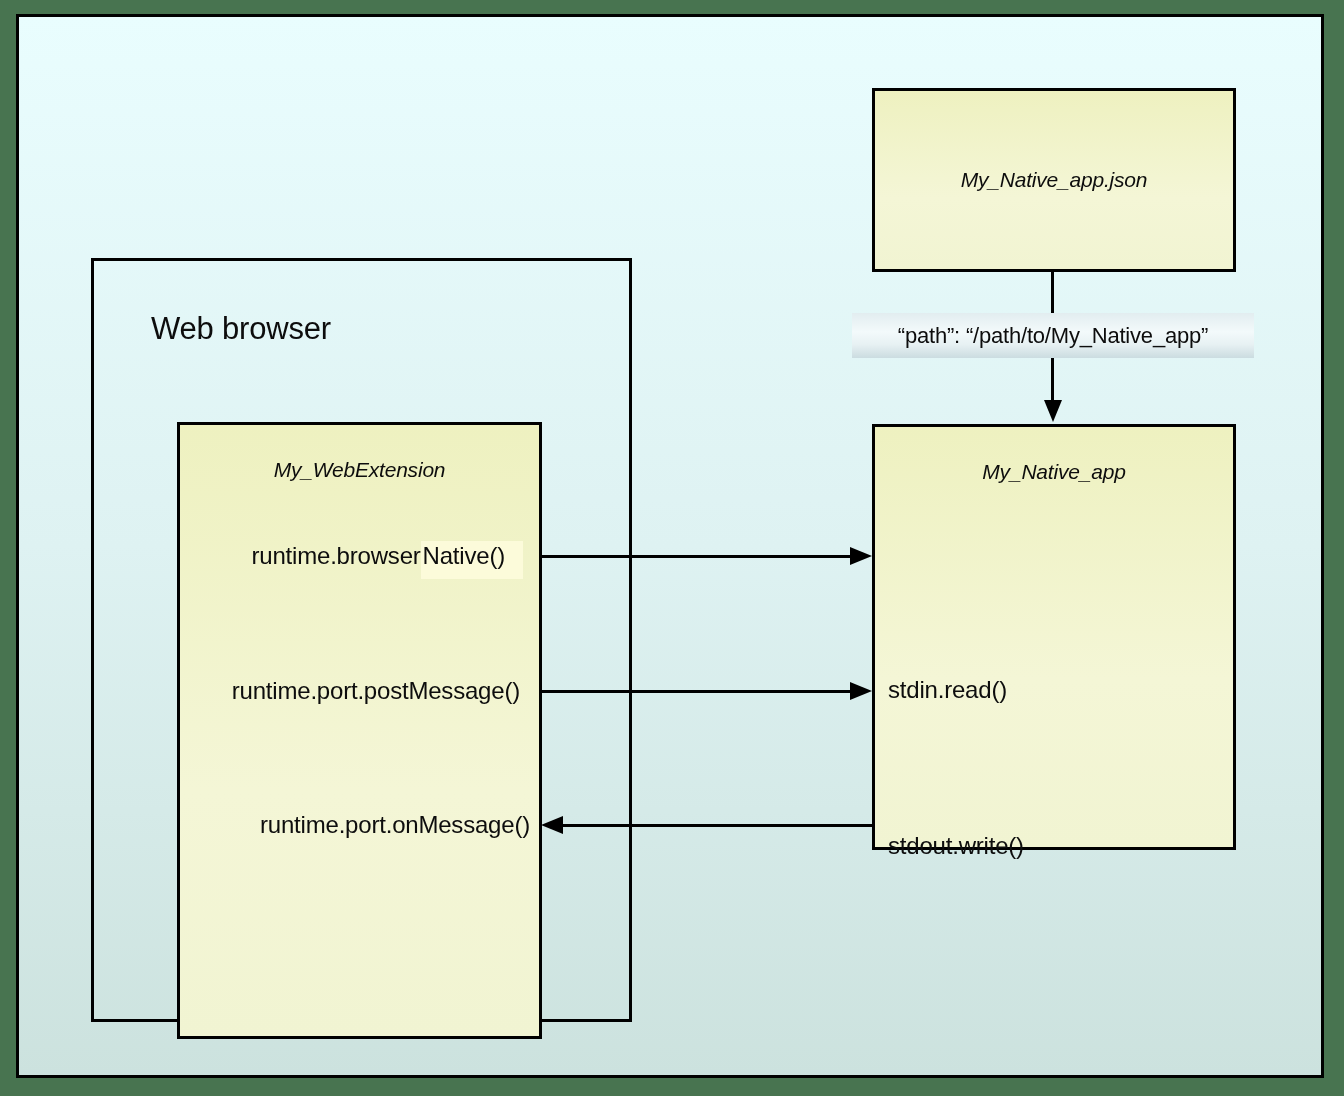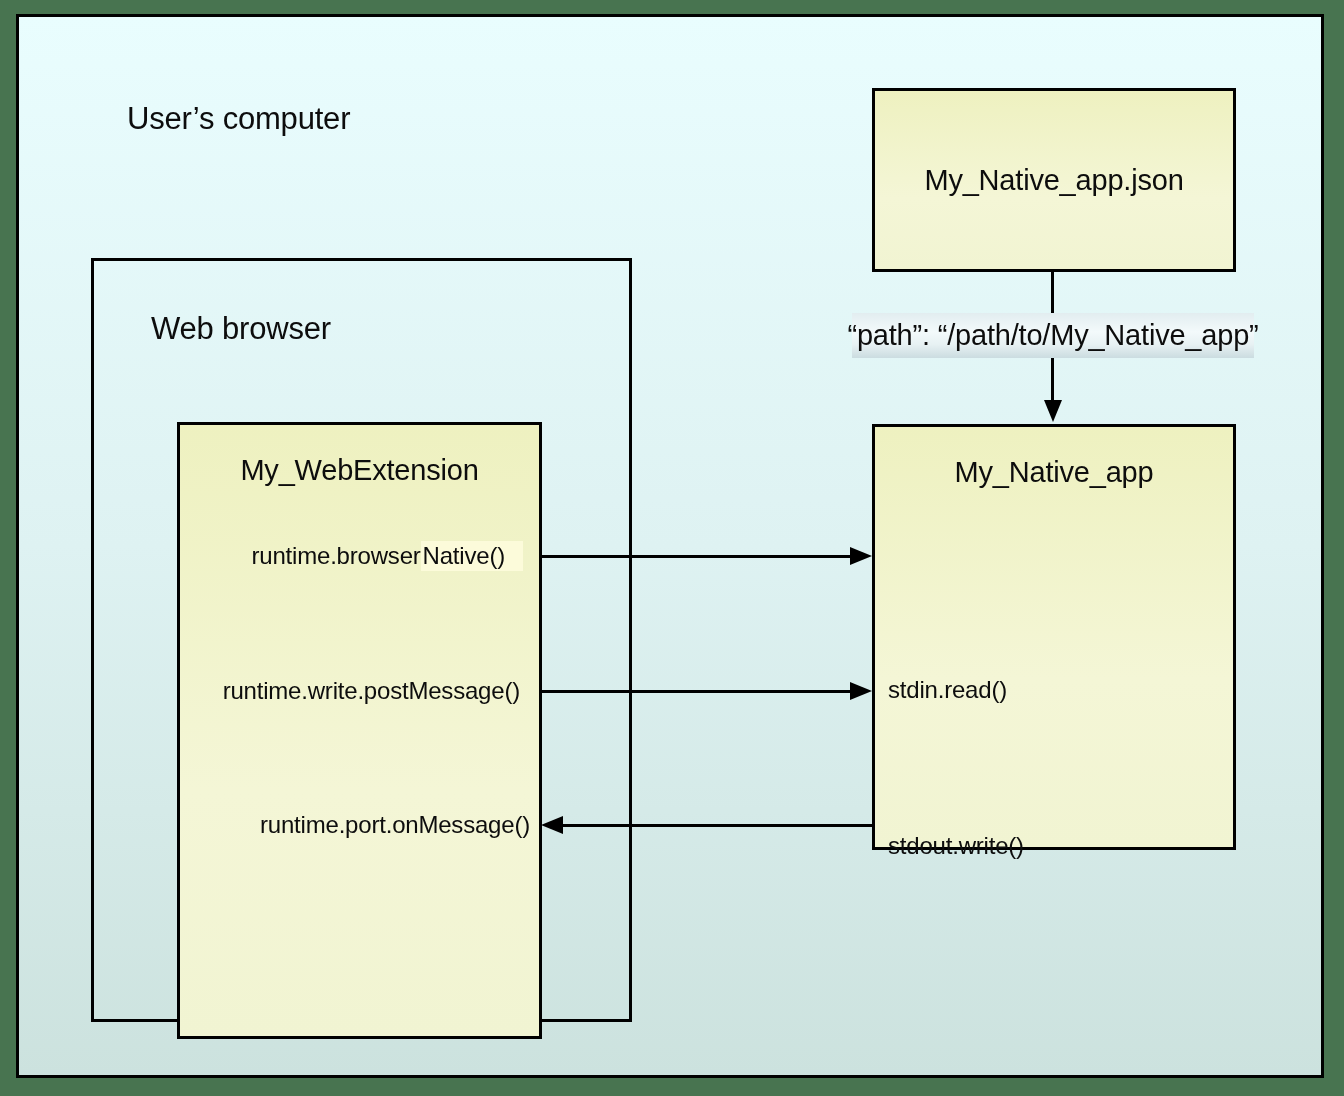--- a/index.html
+++ b/index.html
@@ -19,37 +19,37 @@
 
   .yellow{border:3px solid #000;box-sizing:border-box;
     background:linear-gradient(180deg,#eef1c0 0%,#f4f6d6 60%,#f1f4d2 100%);}
 
   .webext{left:83px;top:161px;width:365px;height:617px;}
   .native-app{left:853px;top:407px;width:364px;height:426px;}
   .manifest{left:853px;top:71px;width:364px;height:184px;
     display:flex;align-items:center;justify-content:center;}
 
   .box-title{position:absolute;top:26px;left:0;width:100%;text-align:center;
-    font-size:29px;line-height:38px;letter-spacing:-0.2px;white-space:nowrap;}
+    font-size:21px;line-height:38px;letter-spacing:-0.2px;white-space:nowrap;font-style:italic;}
   .manifest .box-title{position:static;width:auto;}
 
   .method{position:absolute;height:30px;line-height:30px;font-size:24px;
     letter-spacing:-0.2px;white-space:nowrap;}
   .row1{top:116px;right:16px;}
   .row2{top:251px;right:19px;}
   .row3{top:385px;right:9px;}
-  .hl{display:inline-block;height:30px;background:#fcfbda;padding:0 18px 0 2px;}
+  .hl{display:inline-block;height:30px;background:#fcfbda;padding:0 18px 8px 2px;}
 
   .io-left{left:13px;}
   .stdin{top:248px;}
   .stdout{top:404px;}
 
   .path-label{left:833px;top:296px;width:402px;height:45px;
     display:flex;align-items:center;justify-content:center;
-    font-size:29px;letter-spacing:-0.2px;white-space:nowrap;
+    font-size:22px;letter-spacing:-0.2px;white-space:nowrap;
     background:linear-gradient(180deg,#e2edf0 0%,#f3fafb 42%,#e7f1f3 70%,#cbdce0 100%);}
 
   .vline{left:1032px;top:255px;width:3px;height:128px;background:#000;}
   .head-down{left:1025px;top:383px;width:0;height:0;
     border-left:9px solid transparent;border-right:9px solid transparent;border-top:22px solid #000;}
 
   .shaft{height:3px;background:#000;}
   .a1{left:521px;top:538px;width:312px;}
   .a2{left:521px;top:673px;width:312px;}
   .a3{left:543px;top:807px;width:310px;}
@@ -61,31 +61,30 @@
     border-bottom:9px solid transparent;border-right:22px solid #000;}
   .h3{left:522px;top:799px;}
 </style>
 </head>
 <body>
 
 <div class="stage">
 
   <div class="abs user-computer">
 
-    <div class="abs big-label uc-label">User’s computer</div>
 
     <div class="abs web-browser">
       <div class="abs big-label wb-label">Web browser</div>
 
       <div class="abs yellow webext">
         <div class="box-title">My_WebExtension</div>
 
         <div class="method row1"><span>runtime.browser</span><span class="hl">Native()</span></div>
 
-        <div class="method row2">runtime.write.postMessage()</div>
+        <div class="method row2">runtime.port.postMessage()</div>
 
         <div class="method row3">runtime.port.onMessage()</div>
       </div>
     </div>
 
     <div class="abs yellow manifest">
       <div class="box-title">My_Native_app.json</div>
     </div>
 
     <div class="abs yellow native-app">

